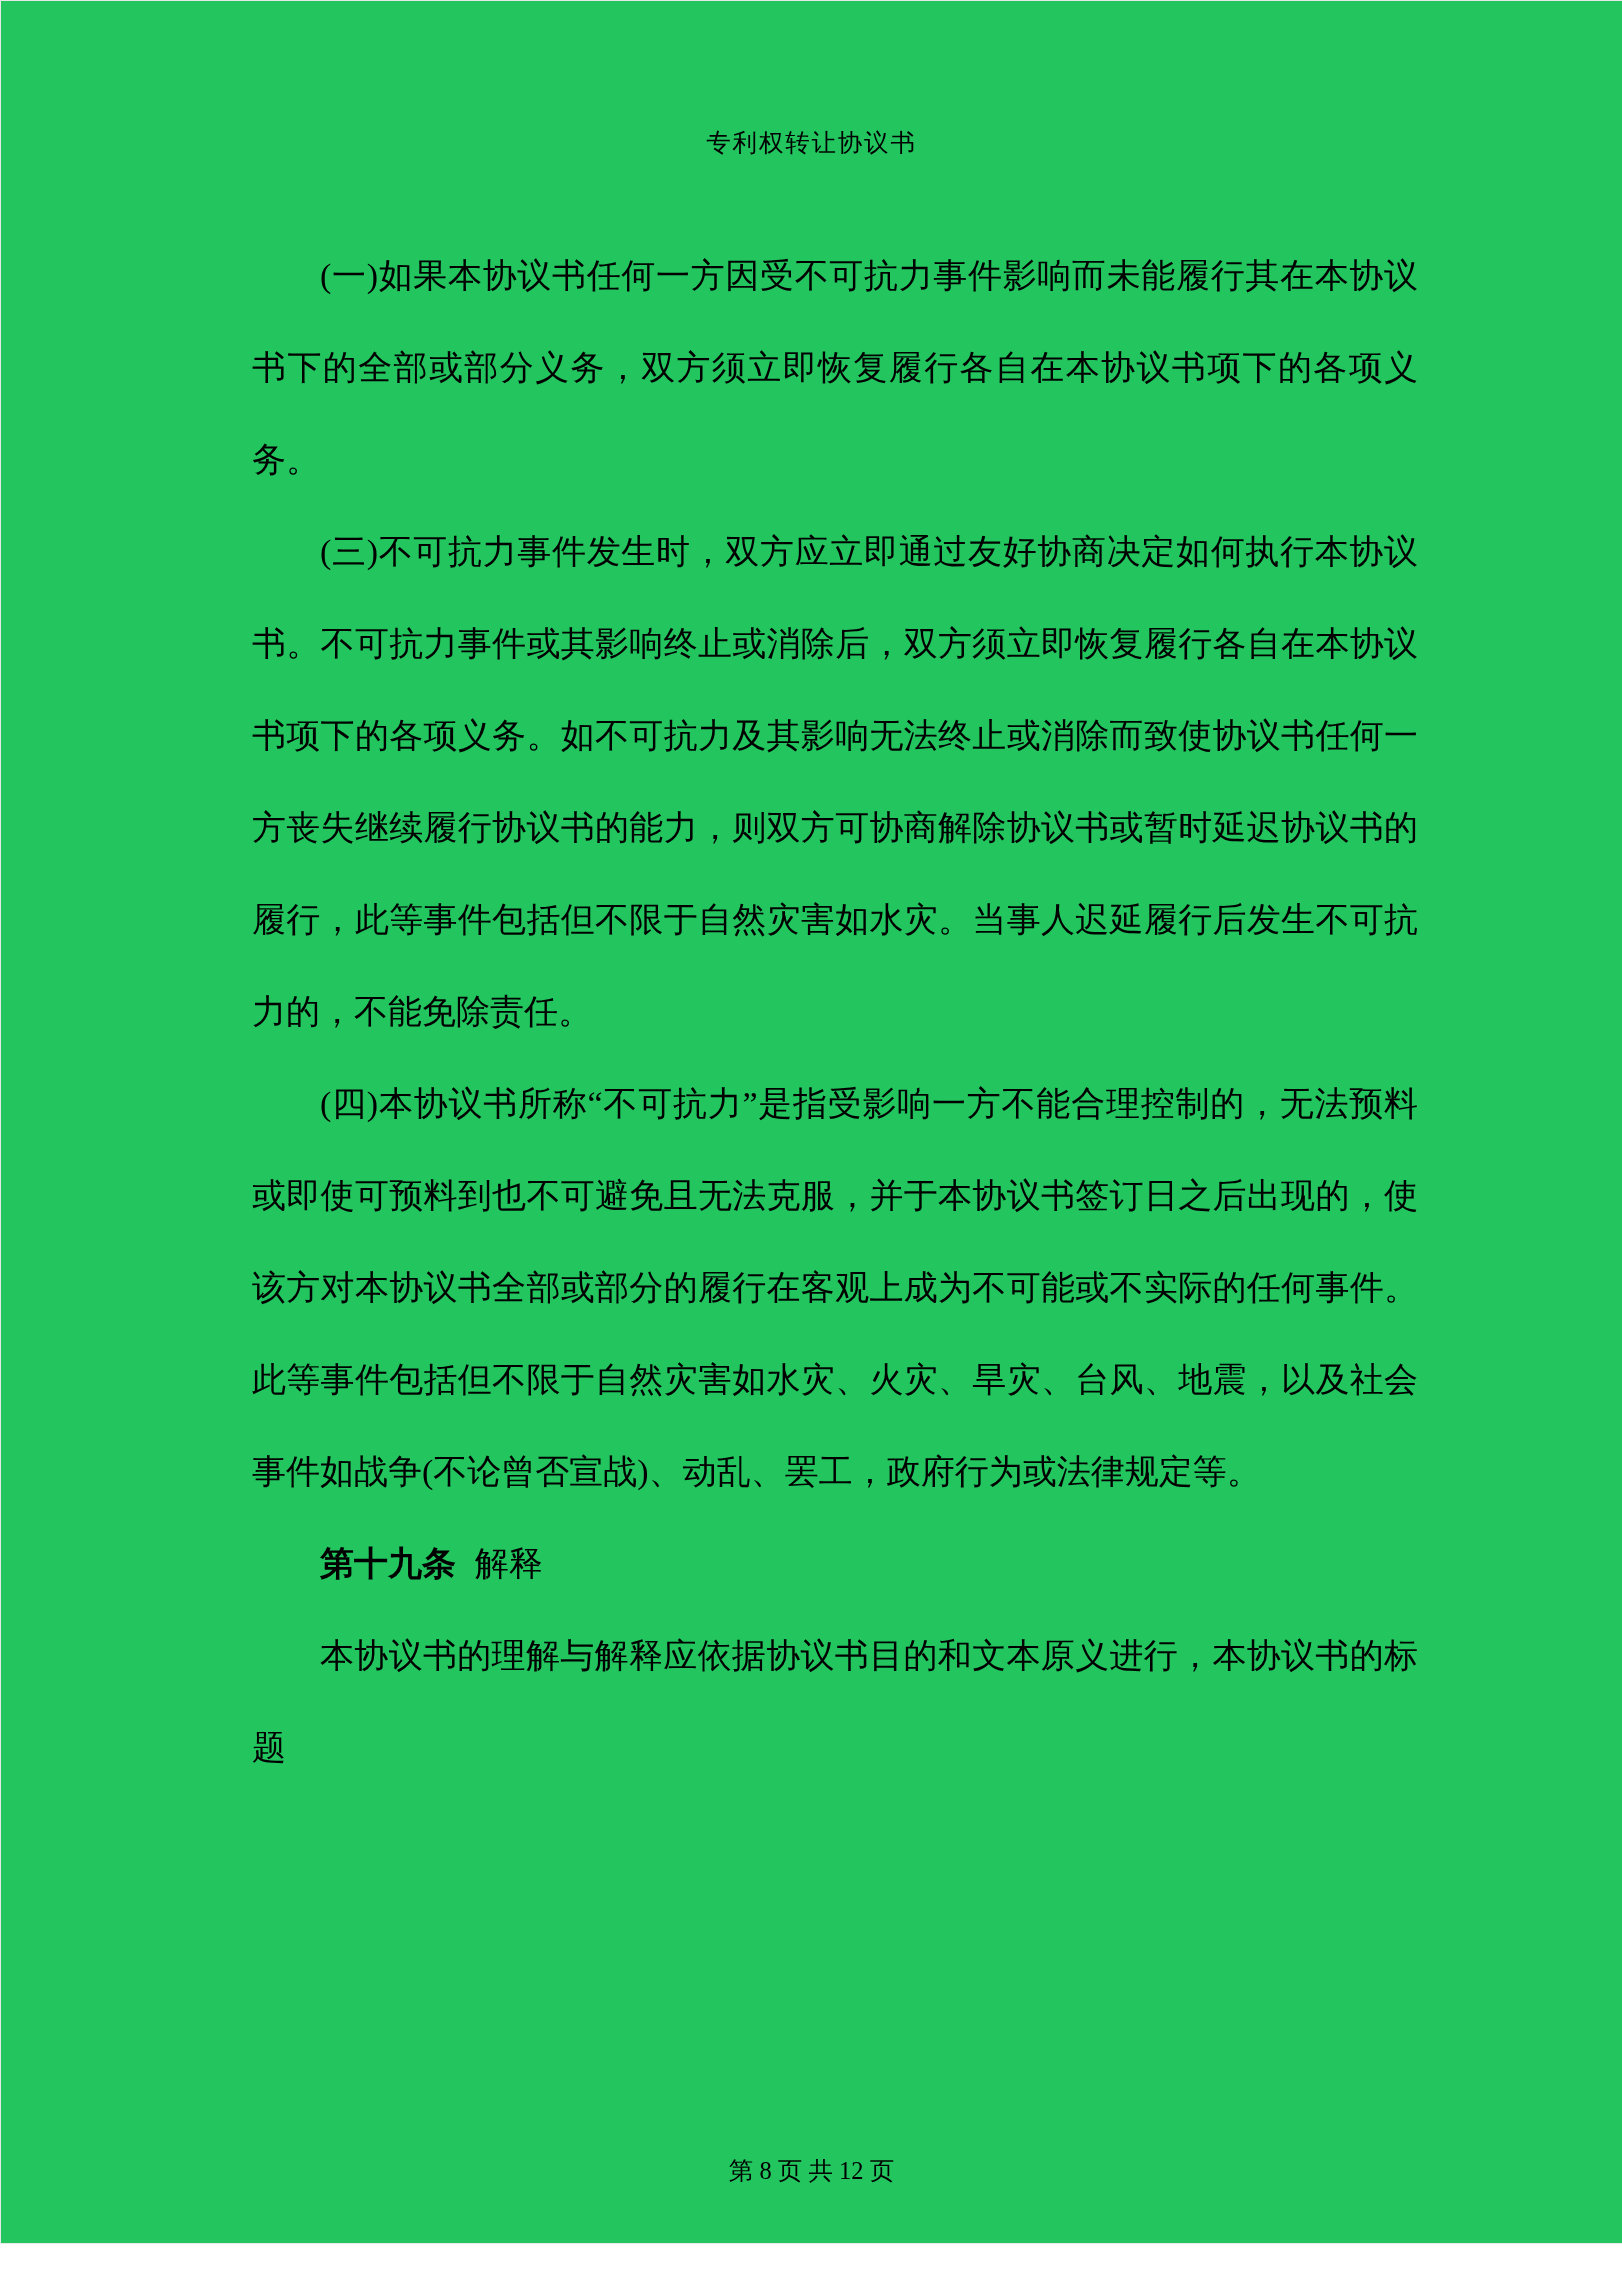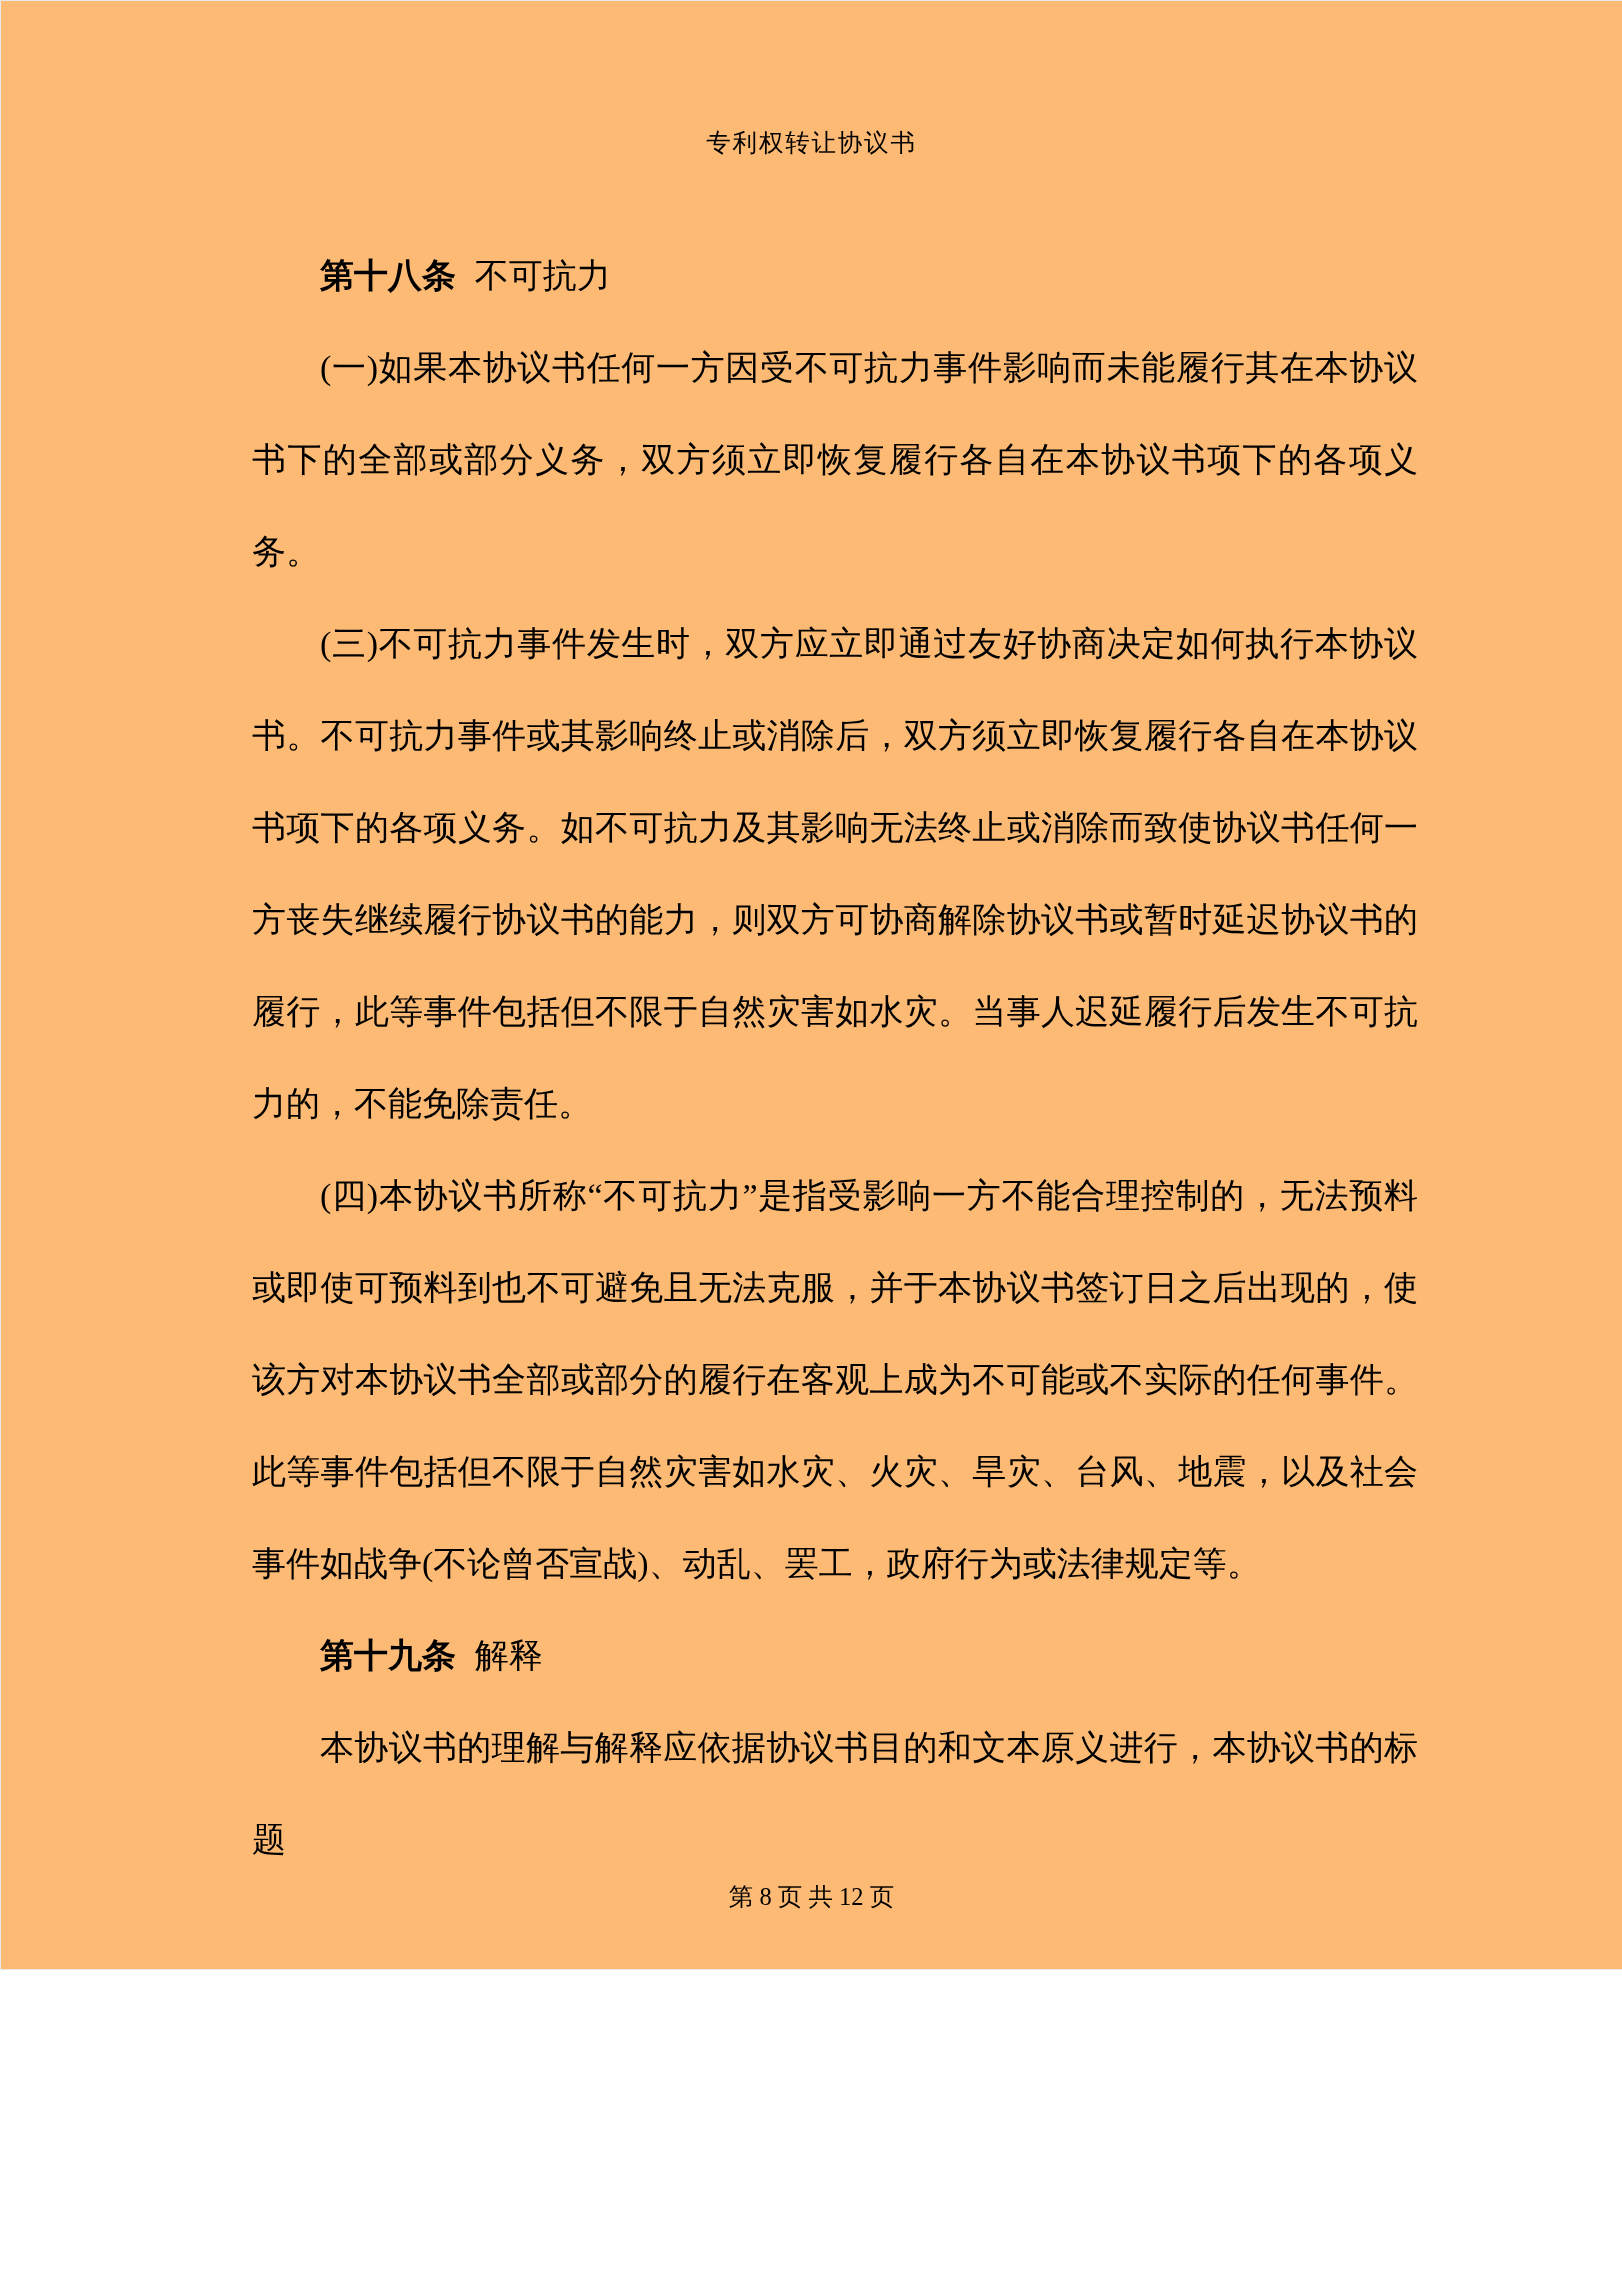--- a/index.html
+++ b/index.html
@@ -4,23 +4,23 @@
 <style>
   * { margin: 0; padding: 0; box-sizing: border-box; }
 
   html, body {
     background: #ffffff;
   }
 
   .page {
     position: relative;
     width: 1623px;
-    height: 1970px;
+    height: 2244px;
     margin: 0 auto;
-    background: #fdba74;
+    background: #22c55e;
     border: 0.9px solid #e8e8e8;
     font-family: "Liberation Serif", "DejaVu Serif", serif;
     color: #000000;
     overflow: hidden;
   }
 
   .page-header {
     padding-top: 125px;
     text-align: center;
   }
@@ -71,23 +71,20 @@
 <body>
 
 <div class="page">
 
   <div class="page-header">
     <span class="header-title">专利权转让协议书</span>
   </div>
 
   <div class="content">
 
-    <p class="para heading">
-      <span class="bold article-number-text">第十八条</span><span class="article-title-text">不可抗力</span>
-    </p>
 
     <p class="para">(一)如果本协议书任何一方因受不可抗力事件影响而未能履行其在本协议书下的全部或部分义务，双方须立即恢复履行各自在本协议书项下的各项义务。</p>
 
 
     <p class="para">(三)不可抗力事件发生时，双方应立即通过友好协商决定如何执行本协议书。不可抗力事件或其影响终止或消除后，双方须立即恢复履行各自在本协议书项下的各项义务。如不可抗力及其影响无法终止或消除而致使协议书任何一方丧失继续履行协议书的能力，则双方可协商解除协议书或暂时延迟协议书的履行，此等事件包括但不限于自然灾害如水灾。当事人迟延履行后发生不可抗力的，不能免除责任。</p>
 
     <p class="para">(四)本协议书所称“不可抗力”是指受影响一方不能合理控制的，无法预料或即使可预料到也不可避免且无法克服，并于本协议书签订日之后出现的，使该方对本协议书全部或部分的履行在客观上成为不可能或不实际的任何事件。此等事件包括但不限于自然灾害如水灾、火灾、旱灾、台风、地震，以及社会事件如战争(不论曾否宣战)、动乱、罢工，政府行为或法律规定等。</p>
 
     <p class="para heading">
       <span class="bold article-number-text">第十九条</span><span class="article-title-text">解释</span>

